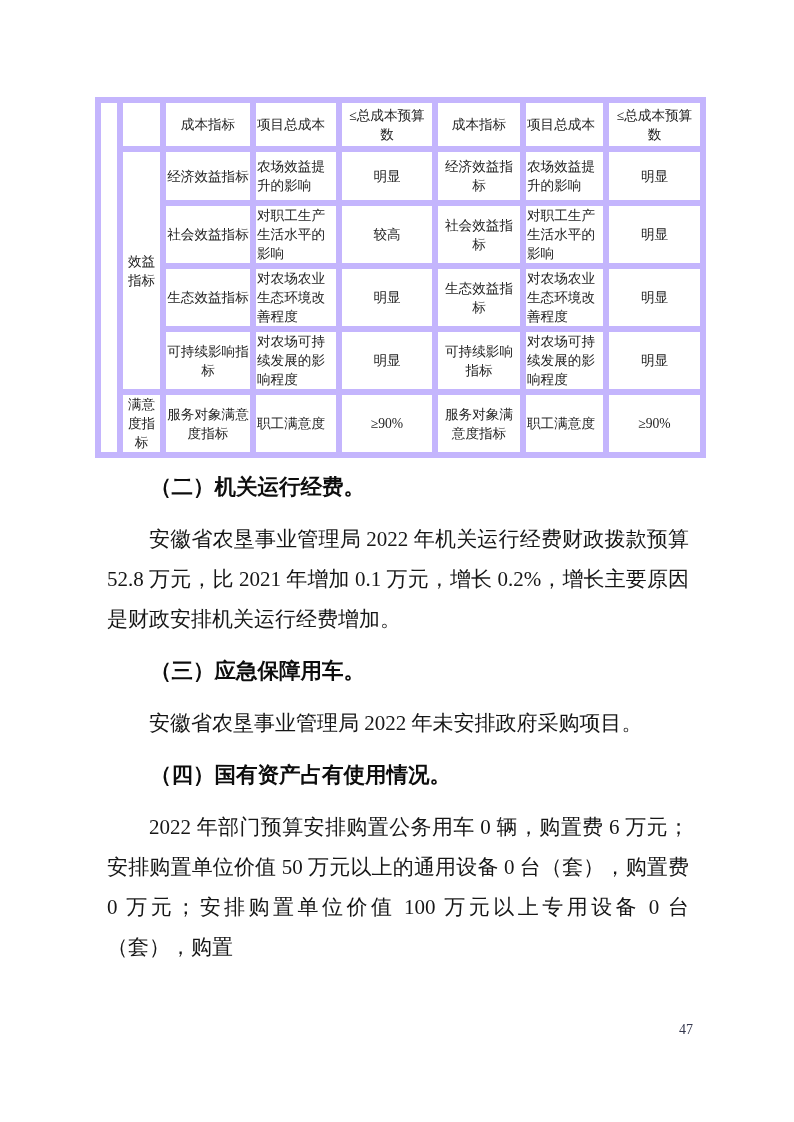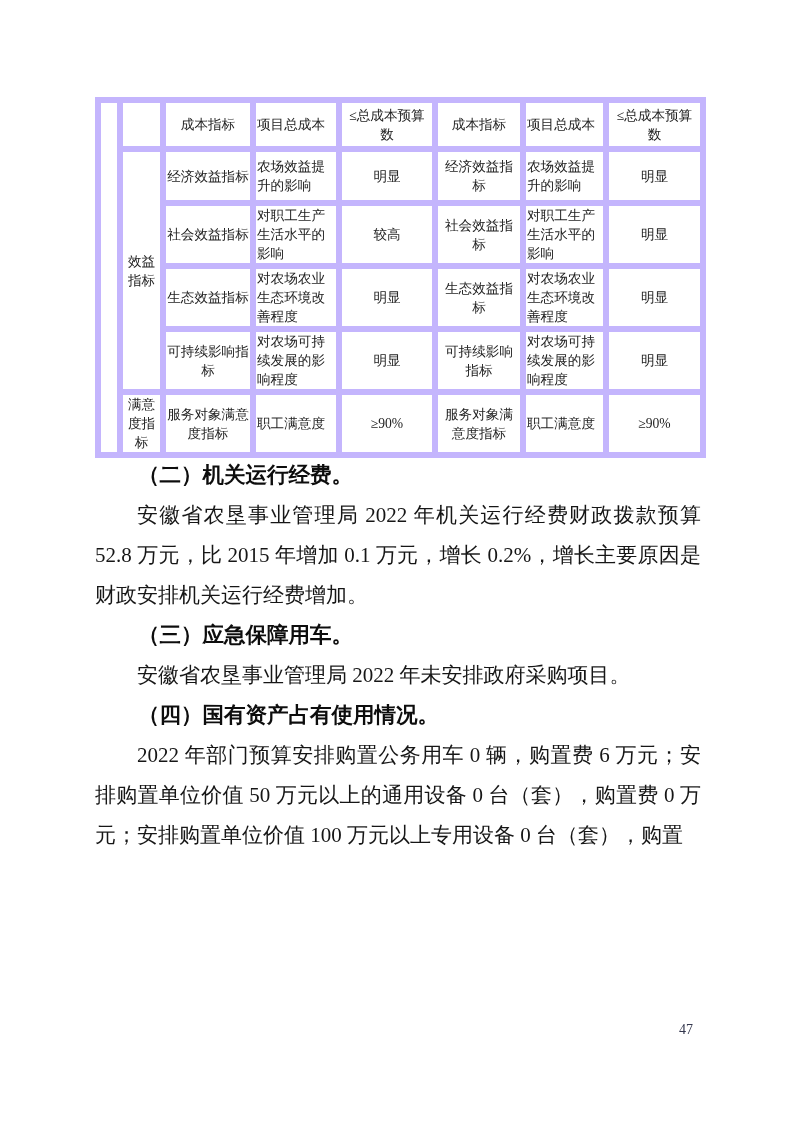--- a/index.html
+++ b/index.html
@@ -48,21 +48,21 @@
   .doc-body {
     position: absolute;
     left: 95px; top: 455px;
     width: 606px;
     font-size: 21px;
     line-height: 40px;
     text-align: justify;
     color: #161616;
   }
   .doc-body p, .doc-body h3 {
-    margin: 0;
+    margin: 12px;
     text-indent: 2em;
   }
   .doc-body h3 {
     font-size: 21.5px;
     font-weight: bold;
     font-family: "Liberation Sans", sans-serif;
     text-align: left;
     color: #0d0d0d;
   }
 
@@ -142,21 +142,21 @@
       <td>≥90%</td>
       <td>服务对象满意度指标</td>
       <td class="al">职工满意度</td>
       <td>≥90%</td>
     </tr>
   </tbody>
     </table>
 
   <div class="doc-body">
     <h3>（二）机关运行经费。</h3>
-    <p>安徽省农垦事业管理局 2022 年机关运行经费财政拨款预算 52.8 万元，比 2015 年增加 0.1 万元，增长 0.2%，增长主要原因是财政安排机关运行经费增加。</p>
+    <p>安徽省农垦事业管理局 2022 年机关运行经费财政拨款预算 52.8 万元，比 2021 年增加 0.1 万元，增长 0.2%，增长主要原因是财政安排机关运行经费增加。</p>
     <h3>（三）应急保障用车。</h3>
     <p>安徽省农垦事业管理局 2022 年未安排政府采购项目。</p>
     <h3>（四）国有资产占有使用情况。</h3>
     <p>2022 年部门预算安排购置公务用车 0 辆，购置费 6 万元；安排购置单位价值 50 万元以上的通用设备 0 台（套），购置费 0 万元；安排购置单位价值 100 万元以上专用设备 0 台（套），购置</p>
   </div>
 
   <div class="page-number">47</div>
 
 </div>
 

